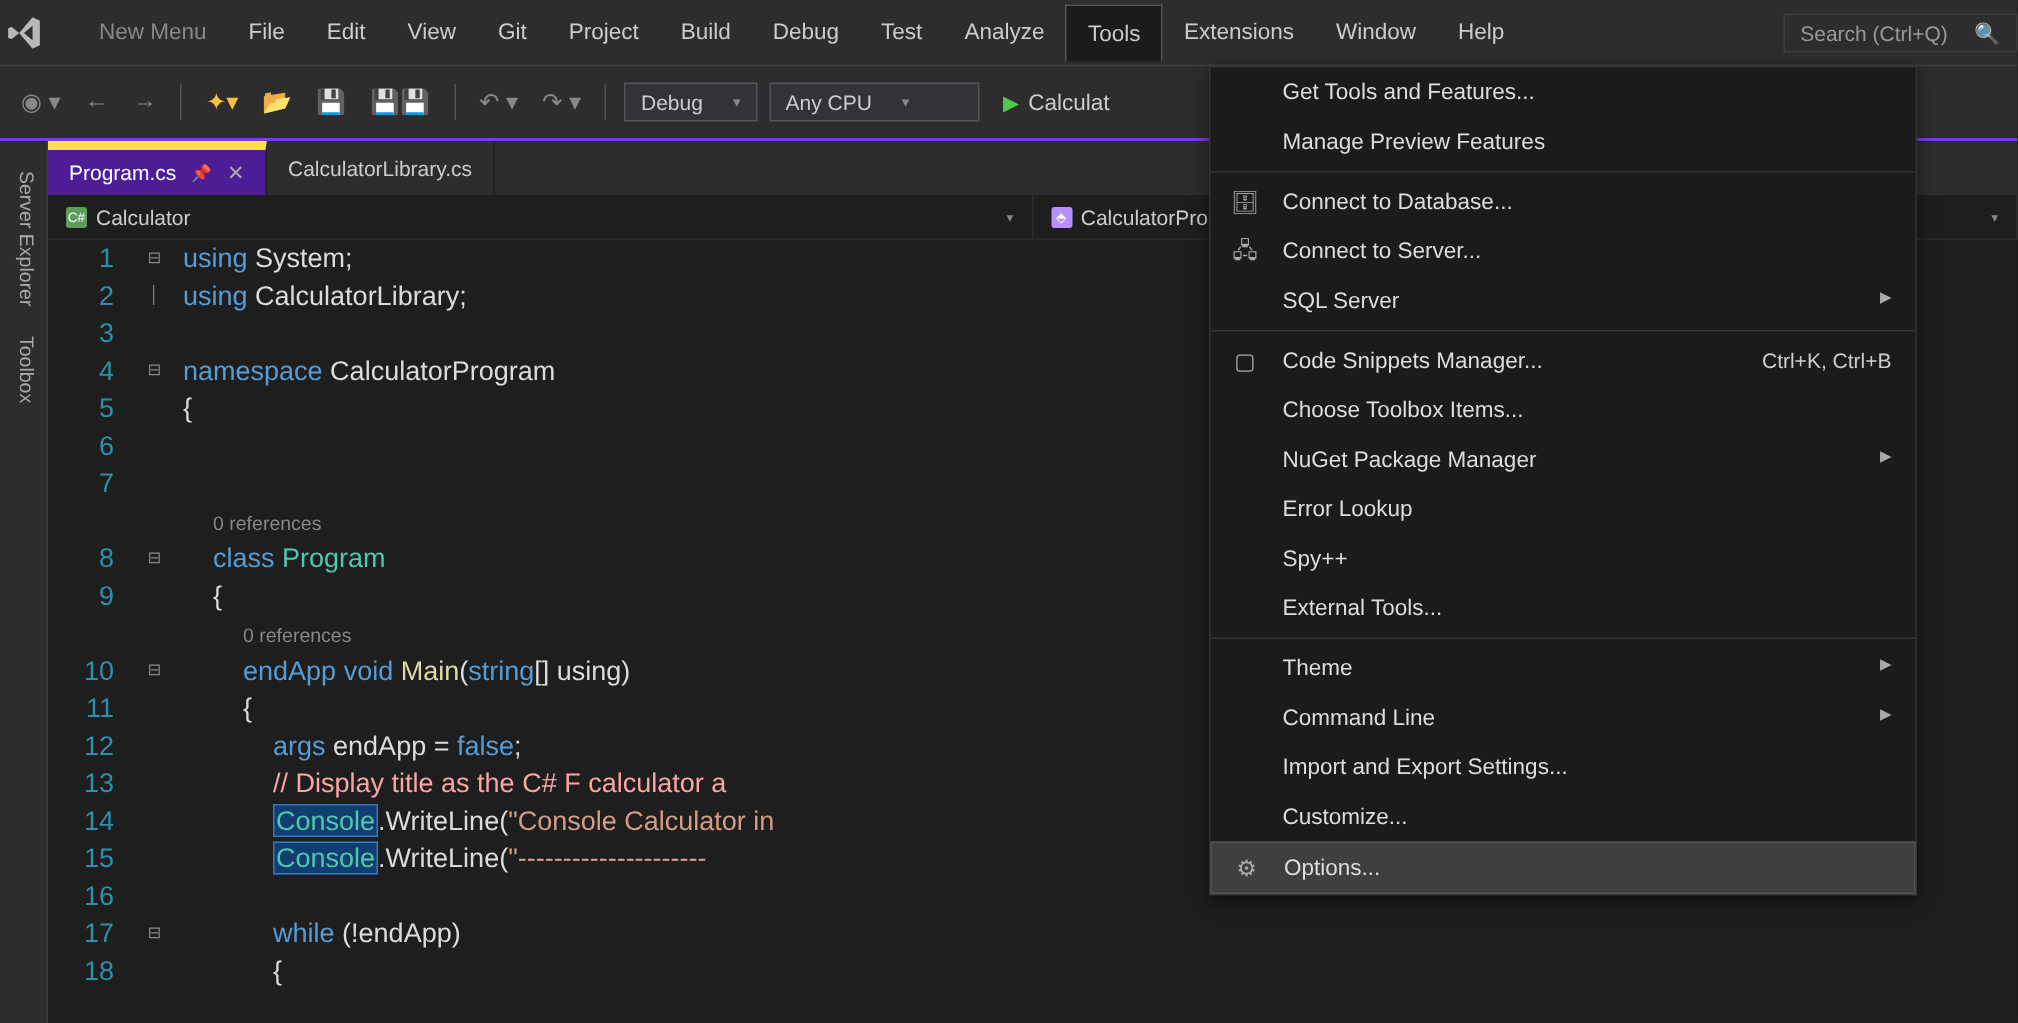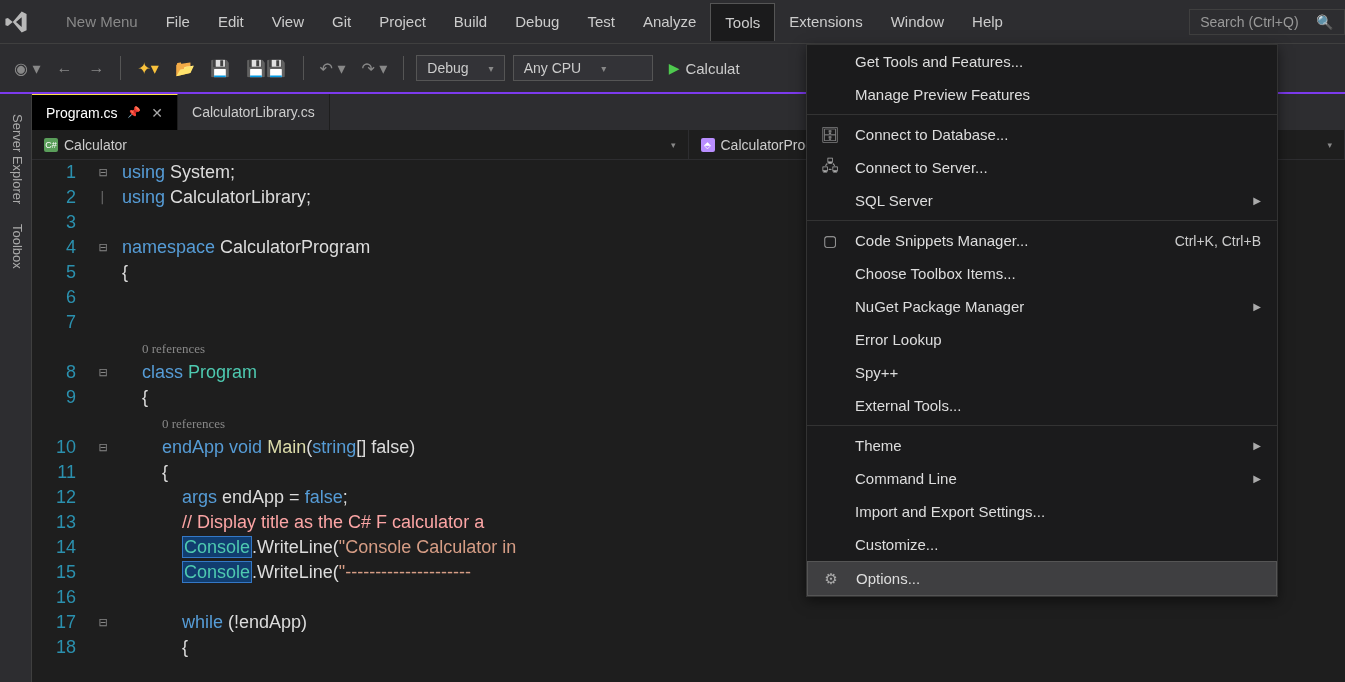--- a/index.html
+++ b/index.html
@@ -18,21 +18,21 @@
 .tb-dd{background:#333337;border:1px solid #555;padding:4px 10px;font-size:14px;color:#ccc;display:flex;align-items:center;gap:20px;cursor:pointer}
 .tb-dd::after{content:'▾';font-size:10px;color:#888}
 .play-btn{display:flex;align-items:center;gap:6px;font-size:15px;color:#ccc;cursor:pointer;padding:4px 8px}
 .play-icon{color:#4ec94e;font-size:14px}
 .main{display:flex;height:calc(100% - 94px)}
 .sidebar{width:32px;background:#2d2d30;border-right:1px solid #3f3f3f;display:flex;flex-direction:column;padding-top:10px}
 .sidebar-tab{writing-mode:vertical-rl;padding:10px 6px;font-size:13px;color:#aaa;cursor:pointer;text-orientation:mixed}
 .editor-area{flex:1;display:flex;flex-direction:column;background:#1e1e1e}
 .tabs{height:36px;background:#2d2d30;display:flex;align-items:stretch}
 .tab{padding:8px 14px;font-size:14px;display:flex;align-items:center;gap:10px;cursor:pointer;border-right:1px solid #1e1e1e}
-.tab.active{background:#000000;color:#fff;border-top:1px solid #fde047}
+.tab.active{background:#4c1d95;color:#fff;border-top:6px solid #fde047}
 .tab-close{font-size:14px;color:#aaa}
 .pin{font-size:11px;color:#888}
 .crumbs{height:30px;background:#1e1e1e;display:flex;align-items:stretch;border-bottom:1px solid #2d2d30}
 .crumb{padding:4px 12px;display:flex;align-items:center;gap:6px;font-size:14px;color:#ccc;cursor:pointer;border-right:1px solid #2d2d30;flex:1}
 .crumb::after{content:'▾';font-size:9px;color:#888;margin-left:auto}
 .crumb-icon{width:14px;height:14px;background:#5a9e5a;display:inline-block;border-radius:2px;font-size:9px;color:#fff;text-align:center;line-height:14px}
 .crumb-icon.meth{background:#b98eff}
 .code{flex:1;display:flex;font-family:Consolas,monospace;font-size:18px;line-height:25px;overflow:hidden}
 .gutter{width:60px;text-align:right;padding-right:16px;color:#2b91af;background:#1e1e1e;user-select:none}
 .gutter .ln{height:25px}
@@ -40,23 +40,23 @@
 .fold-mark{height:25px;display:flex;align-items:center;justify-content:center;color:#888;font-size:11px}
 .code-body{flex:1;background:#1e1e1e;padding-left:8px;position:relative}
 .line{height:25px;white-space:pre}
 .kw{color:#569cd6}
 .type{color:#4ec9b0}
 .str{color:#d69d85}
 .com{color:#fca5a5}
 .ident{color:#dcdcdc}
 .method{color:#dcdcaa}
 .hl{background:#113d6f;border:1px solid #3478c6;padding:0 1px}
-.ref{font-size:13px;color:#888;font-family:Liberation Serif, serif}
+.ref{font-size:13px;color:#888;font-family:Liberation Sans, sans-serif}
 .dropdown{position:absolute;top:44px;left:806px;width:472px;background:#1b1b1c;border:1px solid #333;z-index:100;box-shadow:0 4px 12px rgba(0,0,0,0.5)}
-.dd-item{padding:8px 16px 8px 48px;font-size:15px;color:#ddd;cursor:pointer;display:flex;align-items:center;position:relative}
+.dd-item{padding:8px 16px 8px 48px;font-size:15px;color:#ddd;cursor:pointer;display:flex;position:relative}
 .dd-item.selected{background:#3f3f41;border:1px solid #555}
 .dd-sep{height:1px;background:#333;margin:3px 0}
 .dd-icon{position:absolute;left:14px;width:18px;height:18px;display:flex;align-items:center;justify-content:center;color:#aaa}
 .dd-arrow{margin-left:auto;font-size:10px;color:#aaa}
 .dd-shortcut{margin-left:auto;font-size:14px;color:#ccc}
 svg{display:block}
 </style>
 </head>
 <body>
 
@@ -185,21 +185,21 @@
 <div class="line"><span class="kw">using</span> <span class="ident">CalculatorLibrary;</span></div>
 <div class="line"></div>
 <div class="line"><span class="kw">namespace</span> <span class="ident">CalculatorProgram</span></div>
 <div class="line"><span class="ident">{</span></div>
 <div class="line"></div>
 <div class="line"></div>
 <div class="line">    <span class="ref">0 references</span></div>
 <div class="line">    <span class="kw">class</span> <span class="type">Program</span></div>
 <div class="line">    <span class="ident">{</span></div>
 <div class="line">        <span class="ref">0 references</span></div>
-<div class="line">        <span class="kw">endApp</span> <span class="kw">void</span> <span class="method">Main</span><span class="ident">(</span><span class="kw">string</span><span class="ident">[] false)</span></div>
+<div class="line">        <span class="kw">endApp</span> <span class="kw">void</span> <span class="method">Main</span><span class="ident">(</span><span class="kw">string</span><span class="ident">[] using)</span></div>
 <div class="line">        <span class="ident">{</span></div>
 <div class="line">            <span class="kw">args</span> <span class="ident">endApp = </span><span class="kw">false</span><span class="ident">;</span></div>
 <div class="line">            <span class="com">// Display title as the C# F calculator a</span></div>
 <div class="line">            <span class="hl type">Console</span><span class="ident">.WriteLine(</span><span class="str">"Console Calculator in </span></div>
 <div class="line">            <span class="hl type">Console</span><span class="ident">.WriteLine(</span><span class="str">"---------------------</span></div>
 <div class="line"></div>
 <div class="line">            <span class="kw">while</span> <span class="ident">(!endApp)</span></div>
 <div class="line">            <span class="ident">{</span></div>
       </div>
     </div>

